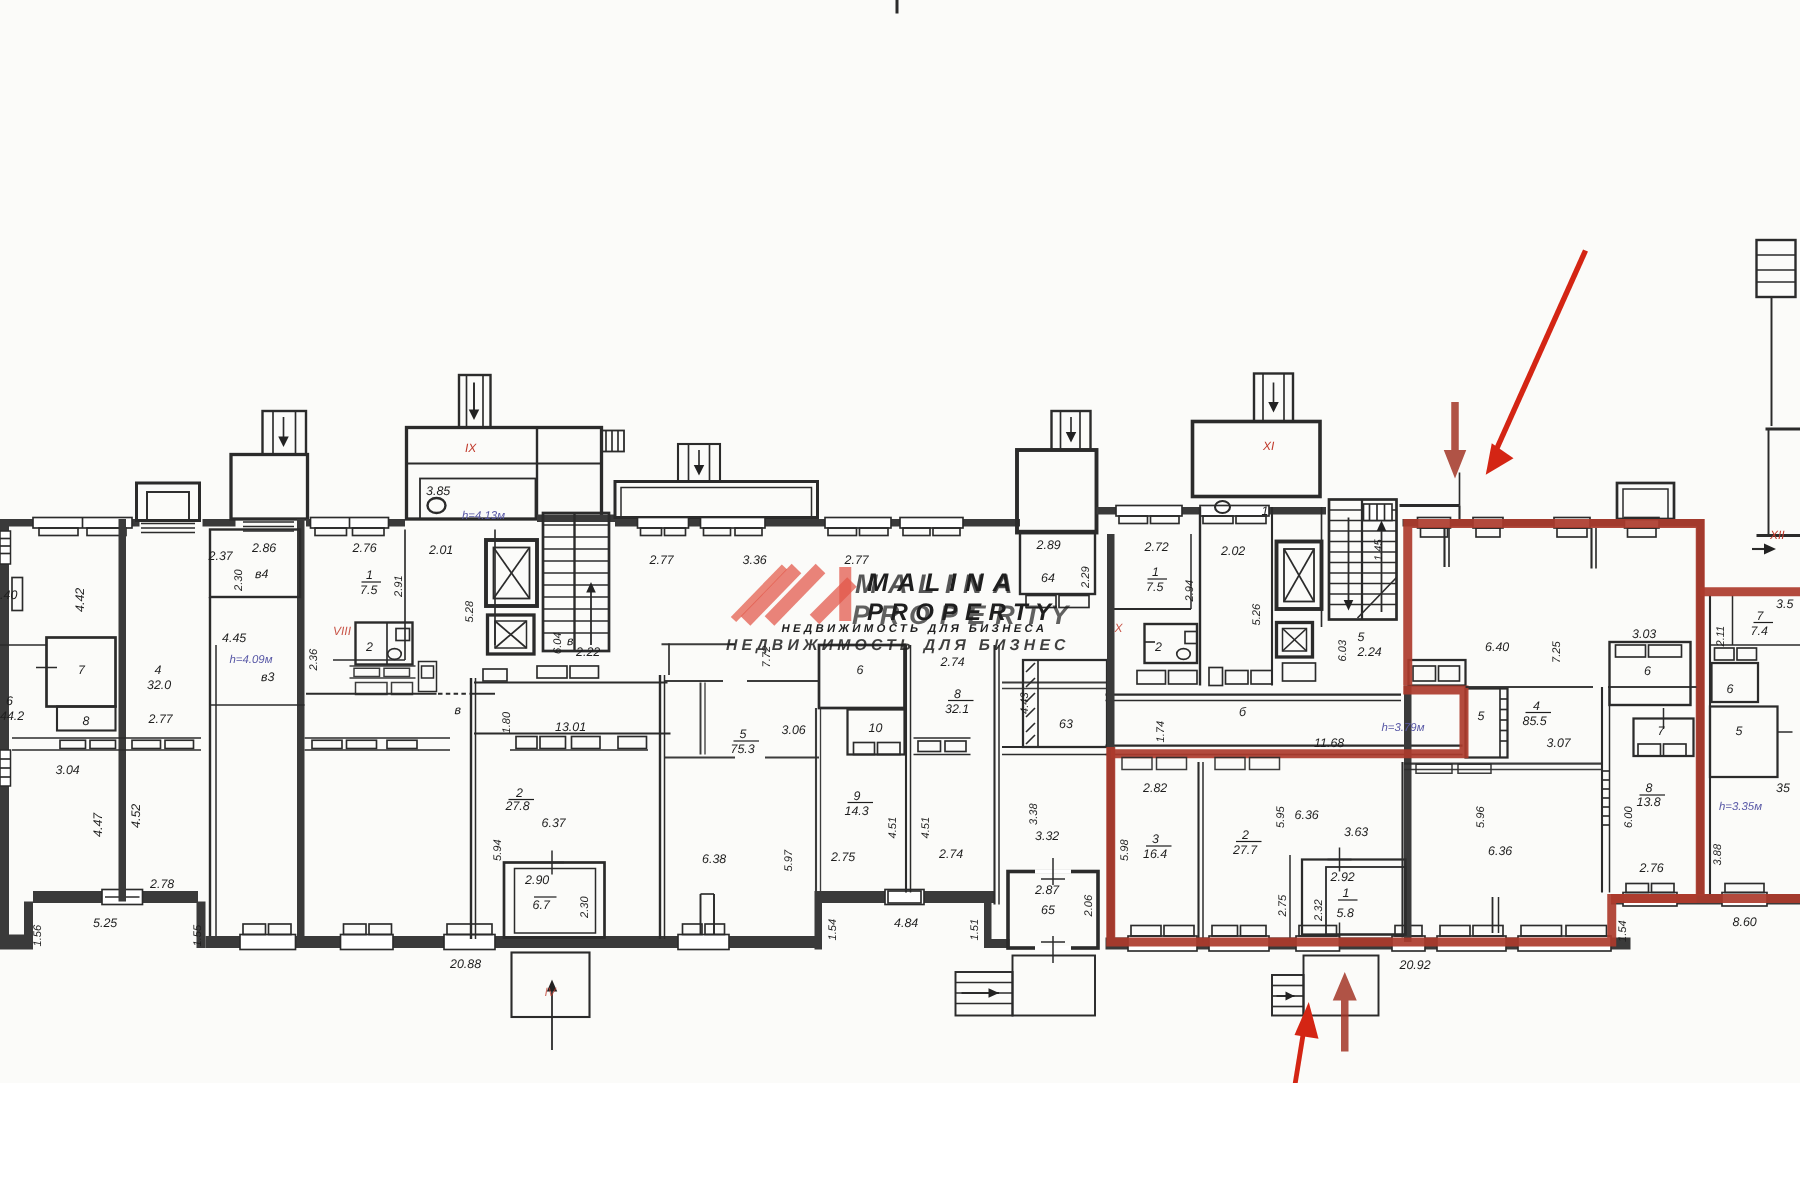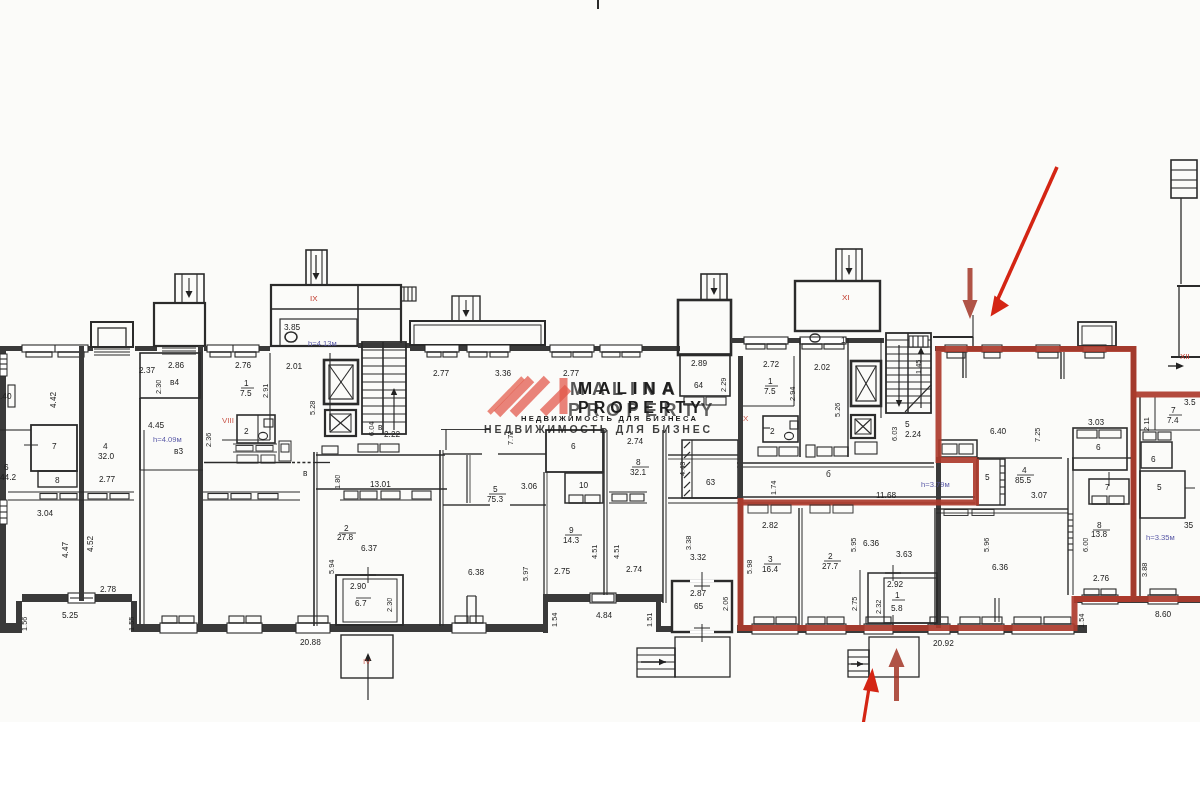--- a/index.html
+++ b/index.html
@@ -1,16 +1,16 @@
 <!DOCTYPE html>
 <html><head>
 <meta charset="utf-8">
 <style>
 html,body{margin:0;padding:0;background:#ffffff;}
-#page{position:relative;width:1200px;height:722px;background:#fbfbf9;overflow:hidden;font-family:"Liberation Sans",sans-serif;}
+#page{position:relative;width:1200px;height:722px;background:#fbfbf9;overflow:hidden;font-family:"Liberation Sans",sans-serif;font-style:italic;}
 svg{position:absolute;left:0;top:0;filter:blur(0.32px);}
 text{font-family:"Liberation Sans",sans-serif;fill:#1e1e1e;stroke:none;}
 .d{font-size:8.3px;}
 .s{font-size:7.4px;}
 .b{fill:#5858a6;font-size:7.6px;}
 .r{fill:#c03a2c;font-size:8px;}
 </style>
 </head>
 <body>
 <div id="page">

